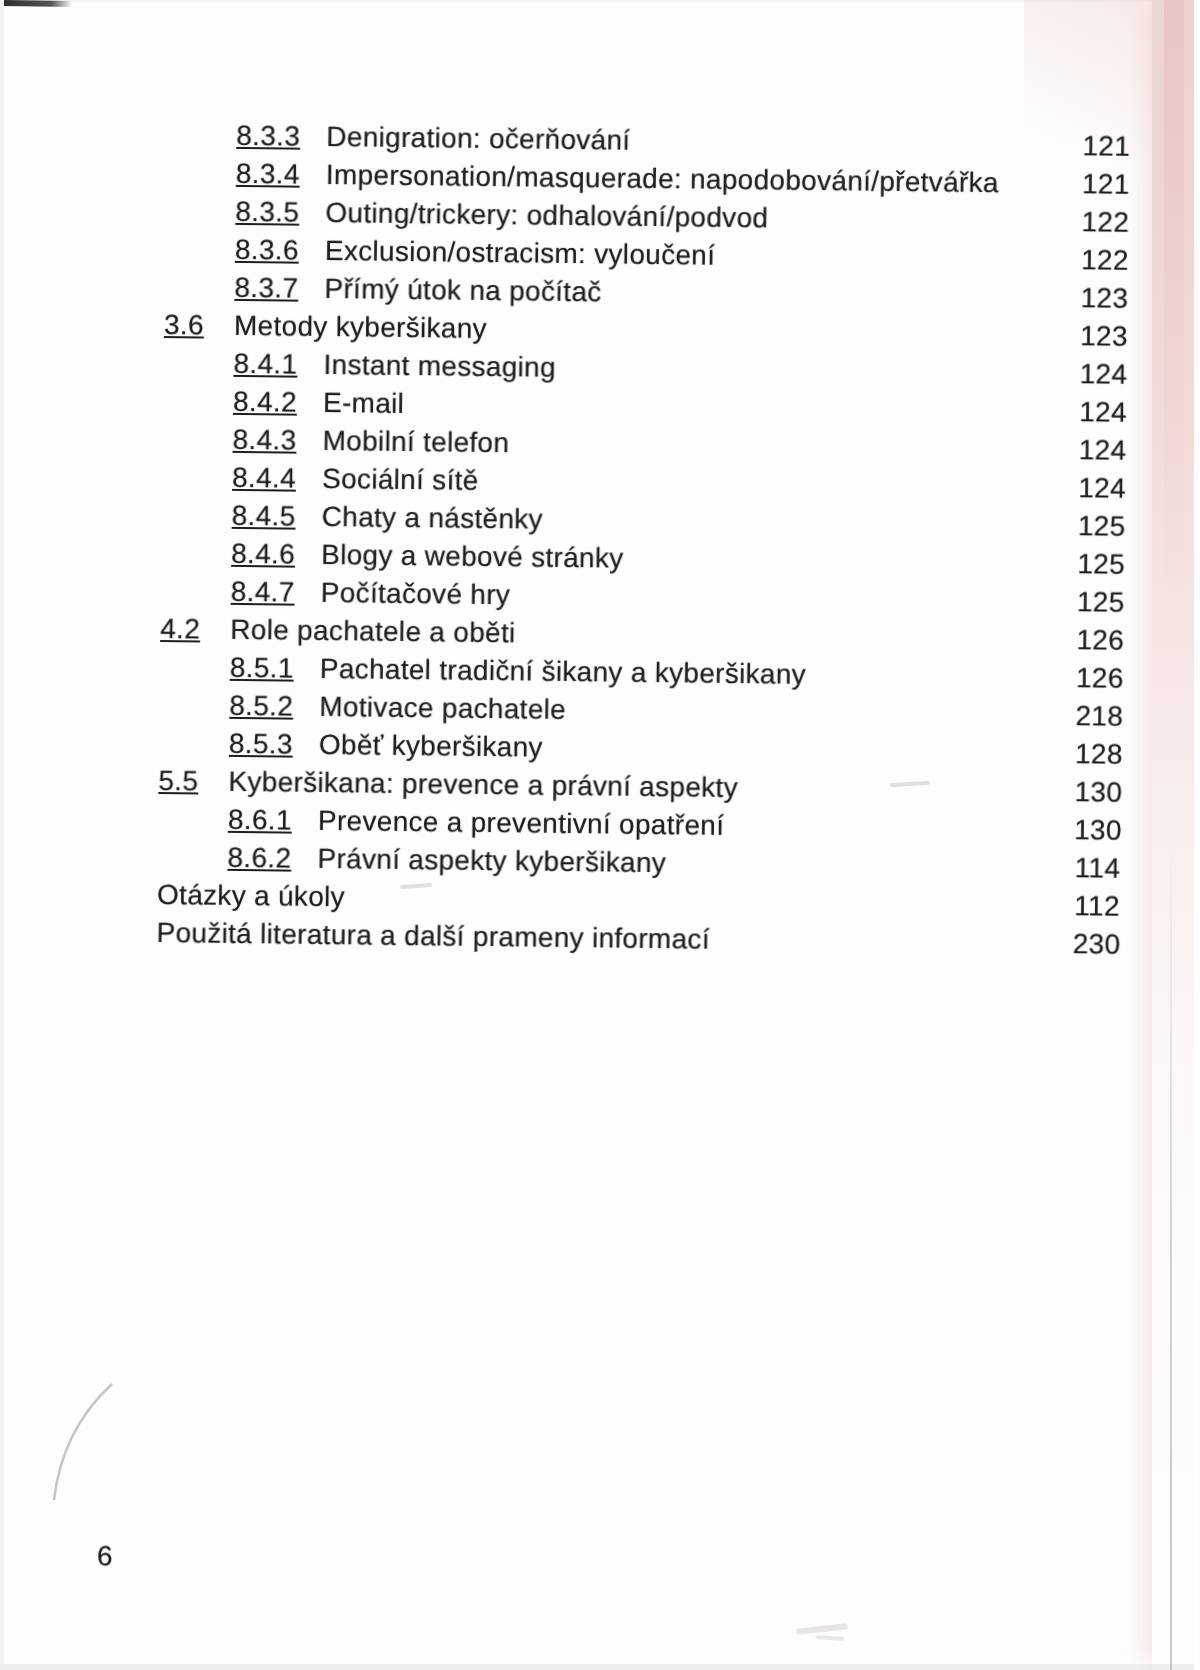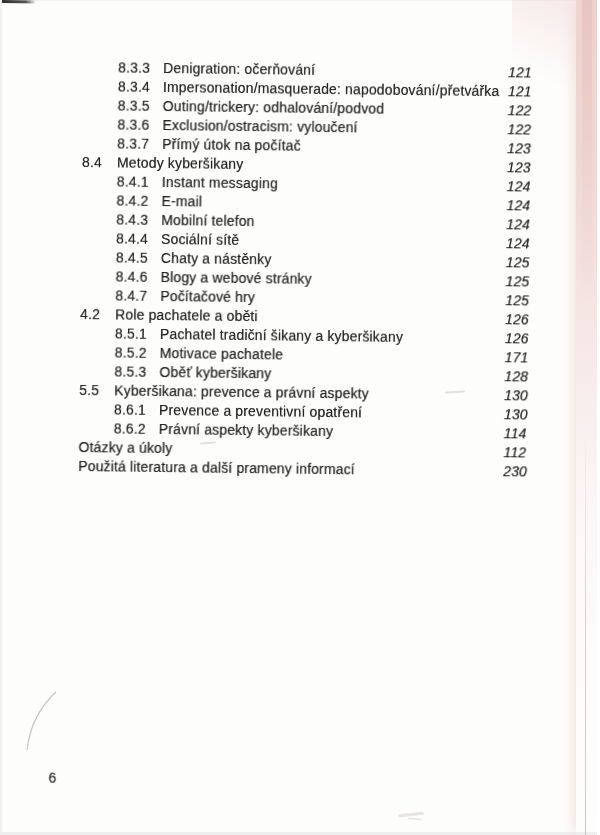--- a/index.html
+++ b/index.html
@@ -59,26 +59,26 @@
   .content{
     position:absolute;left:0;top:0;width:600px;height:835px;
     transform:rotate(0.7deg);transform-origin:0 0;
     font-size:14px;
     letter-spacing:0.15px;
     text-shadow:0 0 0.5px rgba(30,30,30,0.55);
     filter:blur(0.22px);
   }
   .row{position:absolute;left:0;width:600px;height:19px;line-height:19px;}
   .row span{position:absolute;top:0;white-space:nowrap;}
-  .num{left:84px;}
+  .num{left:84px;text-decoration:underline;}
   .lvl3 .num{left:119px;}
   .title{left:84px;}
   .lvl2 .title{left:119px;}
   .lvl3 .title{left:164px;}
-  .pageno{left:509px;width:48px;text-align:left;font-style:italic;}
+  .pageno{left:530px;width:48px;text-align:center;}
   .footer-num{
     position:absolute;left:58px;top:769px;
     font-size:14px;letter-spacing:0.2px;
     text-shadow:0 0 0.5px rgba(30,30,30,0.55);
   }
 </style>
 </head>
 <body>
 
 <div class="scan">
@@ -121,21 +121,21 @@
         <span class="num">8.3.6</span>
         <span class="title">Exclusion/ostracism: vyloučení</span>
         <span class="pageno">122</span>
       </div>
       <div class="row lvl3" style="top: 132.5px;">
         <span class="num">8.3.7</span>
         <span class="title">Přímý útok na počítač</span>
         <span class="pageno">123</span>
       </div>
       <div class="row lvl2" style="top: 151.5px;">
-        <span class="num">8.4</span>
+        <span class="num">3.6</span>
         <span class="title">Metody kyberšikany</span>
         <span class="pageno">123</span>
       </div>
       <div class="row lvl3" style="top: 170.5px;">
         <span class="num">8.4.1</span>
         <span class="title">Instant messaging</span>
         <span class="pageno">124</span>
       </div>
       <div class="row lvl3" style="top: 189.5px;">
         <span class="num">8.4.2</span>
@@ -173,21 +173,21 @@
         <span class="pageno">126</span>
       </div>
       <div class="row lvl3" style="top: 322.5px;">
         <span class="num">8.5.1</span>
         <span class="title">Pachatel tradiční šikany a kyberšikany</span>
         <span class="pageno">126</span>
       </div>
       <div class="row lvl3" style="top: 341.5px;">
         <span class="num">8.5.2</span>
         <span class="title">Motivace pachatele</span>
-        <span class="pageno">171</span>
+        <span class="pageno">218</span>
       </div>
       <div class="row lvl3" style="top: 360.5px;">
         <span class="num">8.5.3</span>
         <span class="title">Oběť kyberšikany</span>
         <span class="pageno">128</span>
       </div>
       <div class="row lvl2" style="top: 379.5px;">
         <span class="num">5.5</span>
         <span class="title">Kyberšikana: prevence a právní aspekty</span>
         <span class="pageno">130</span>

